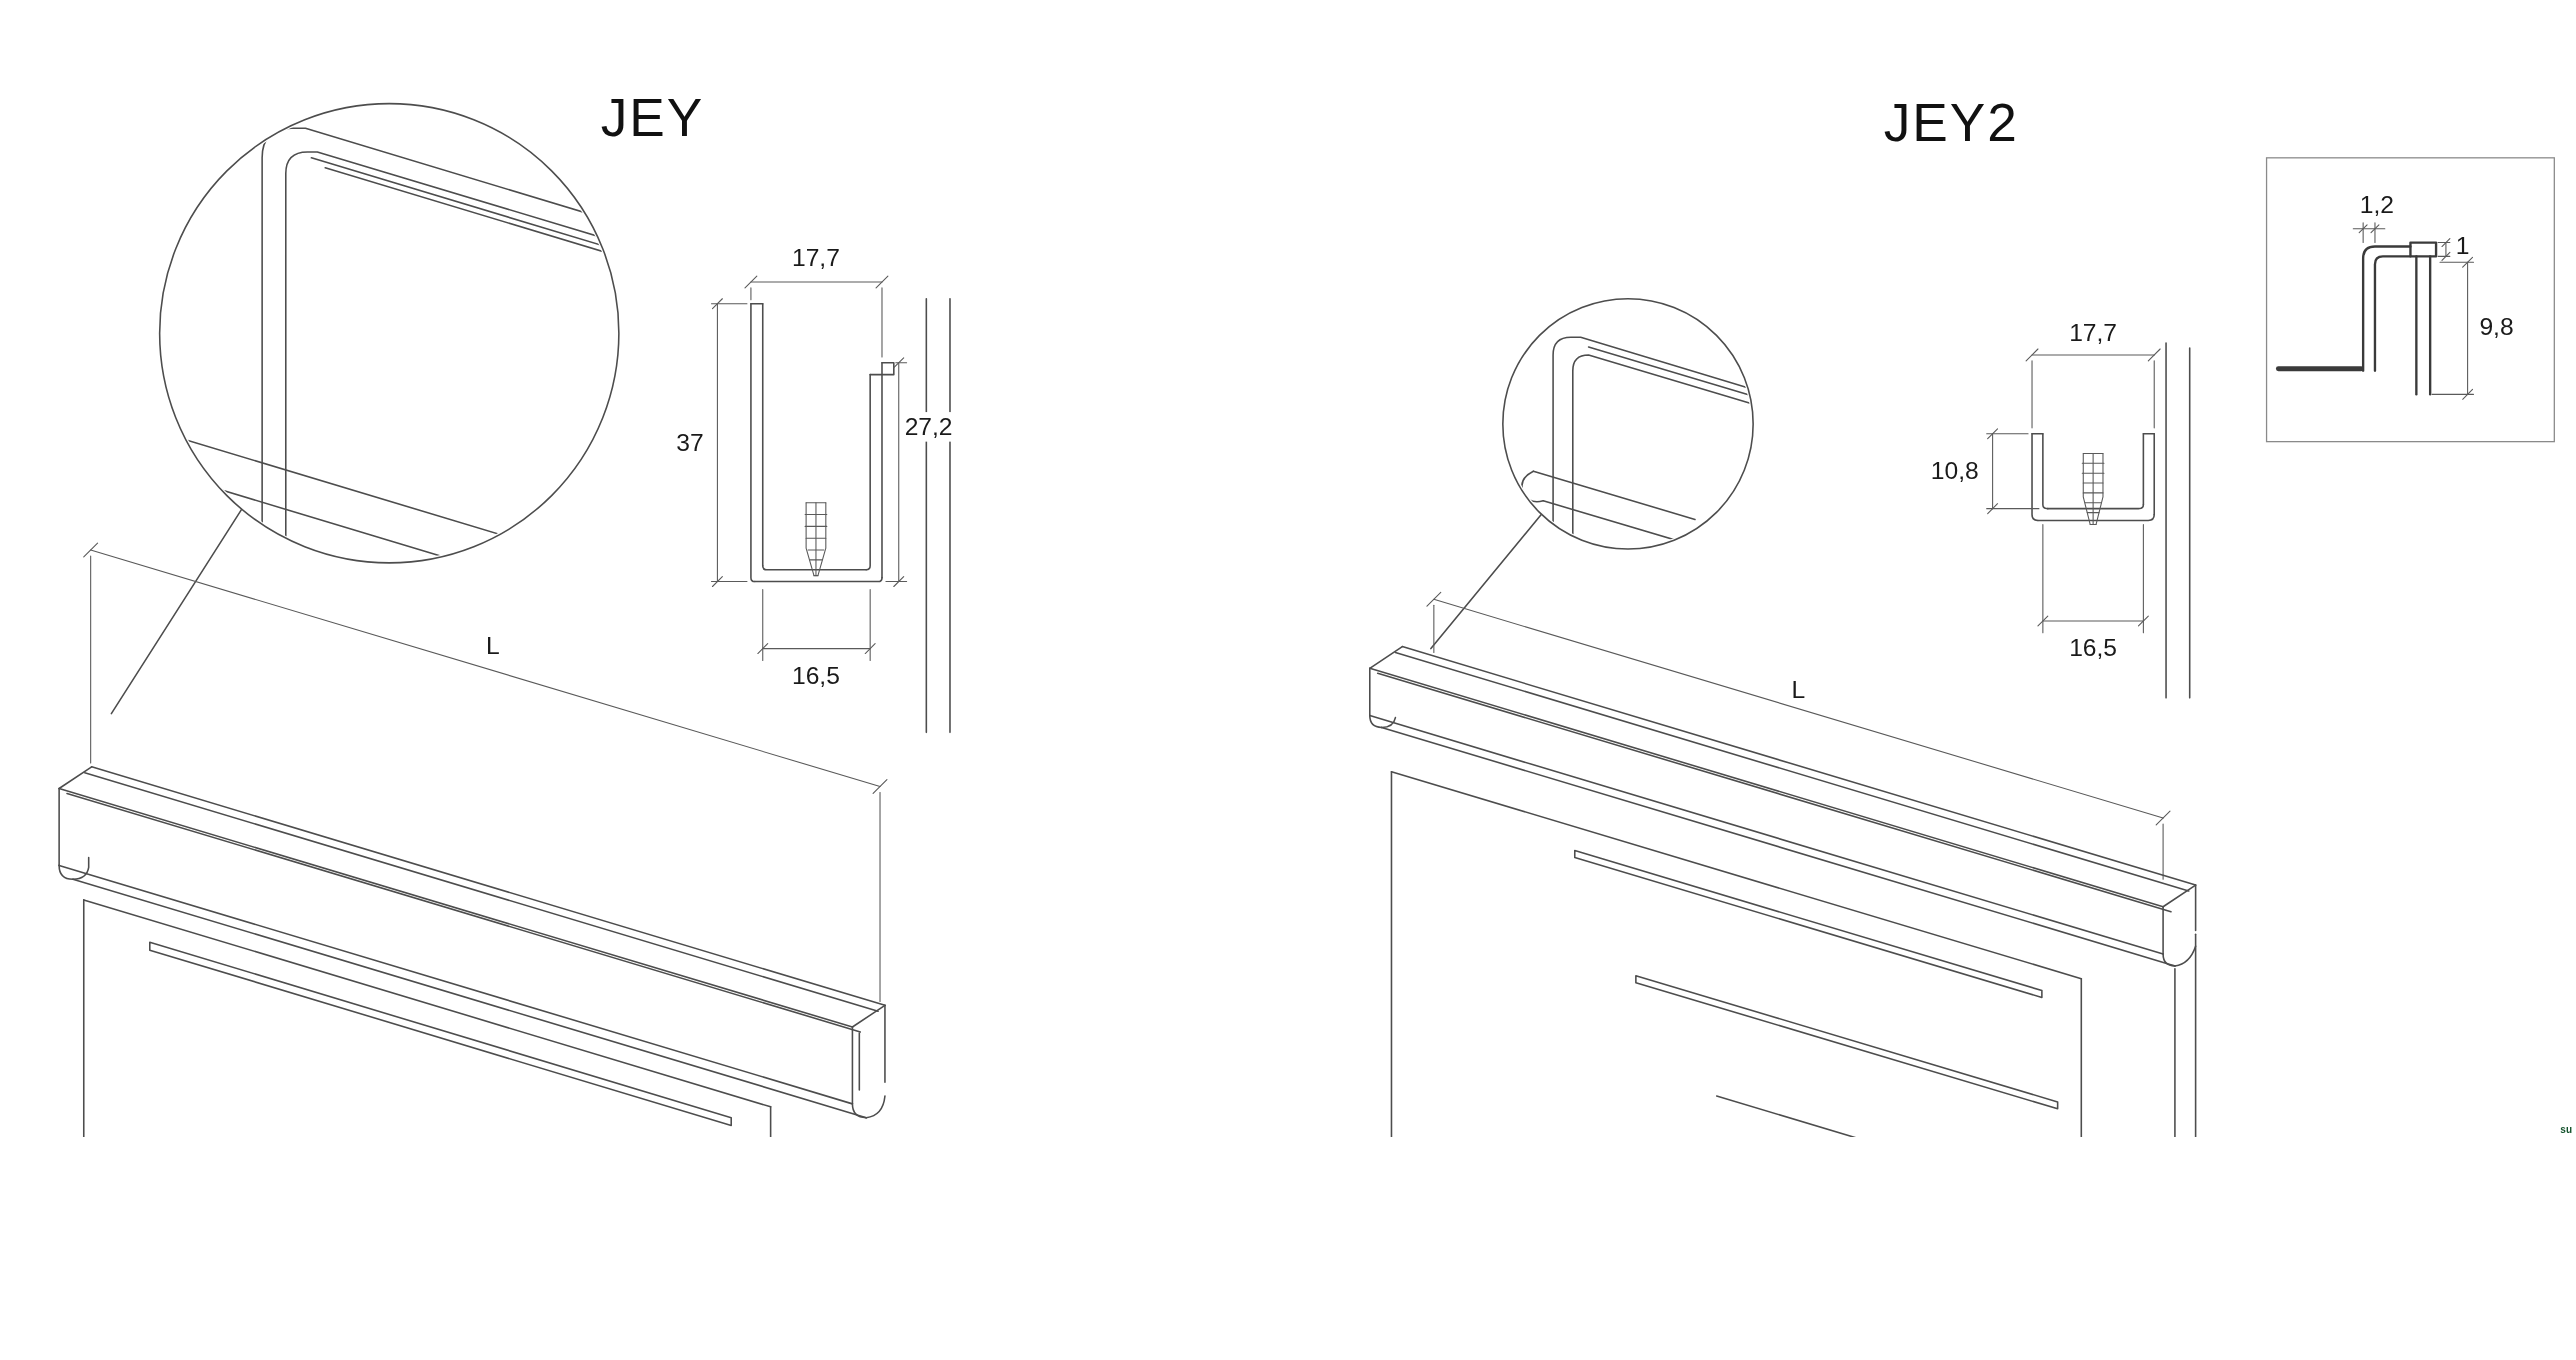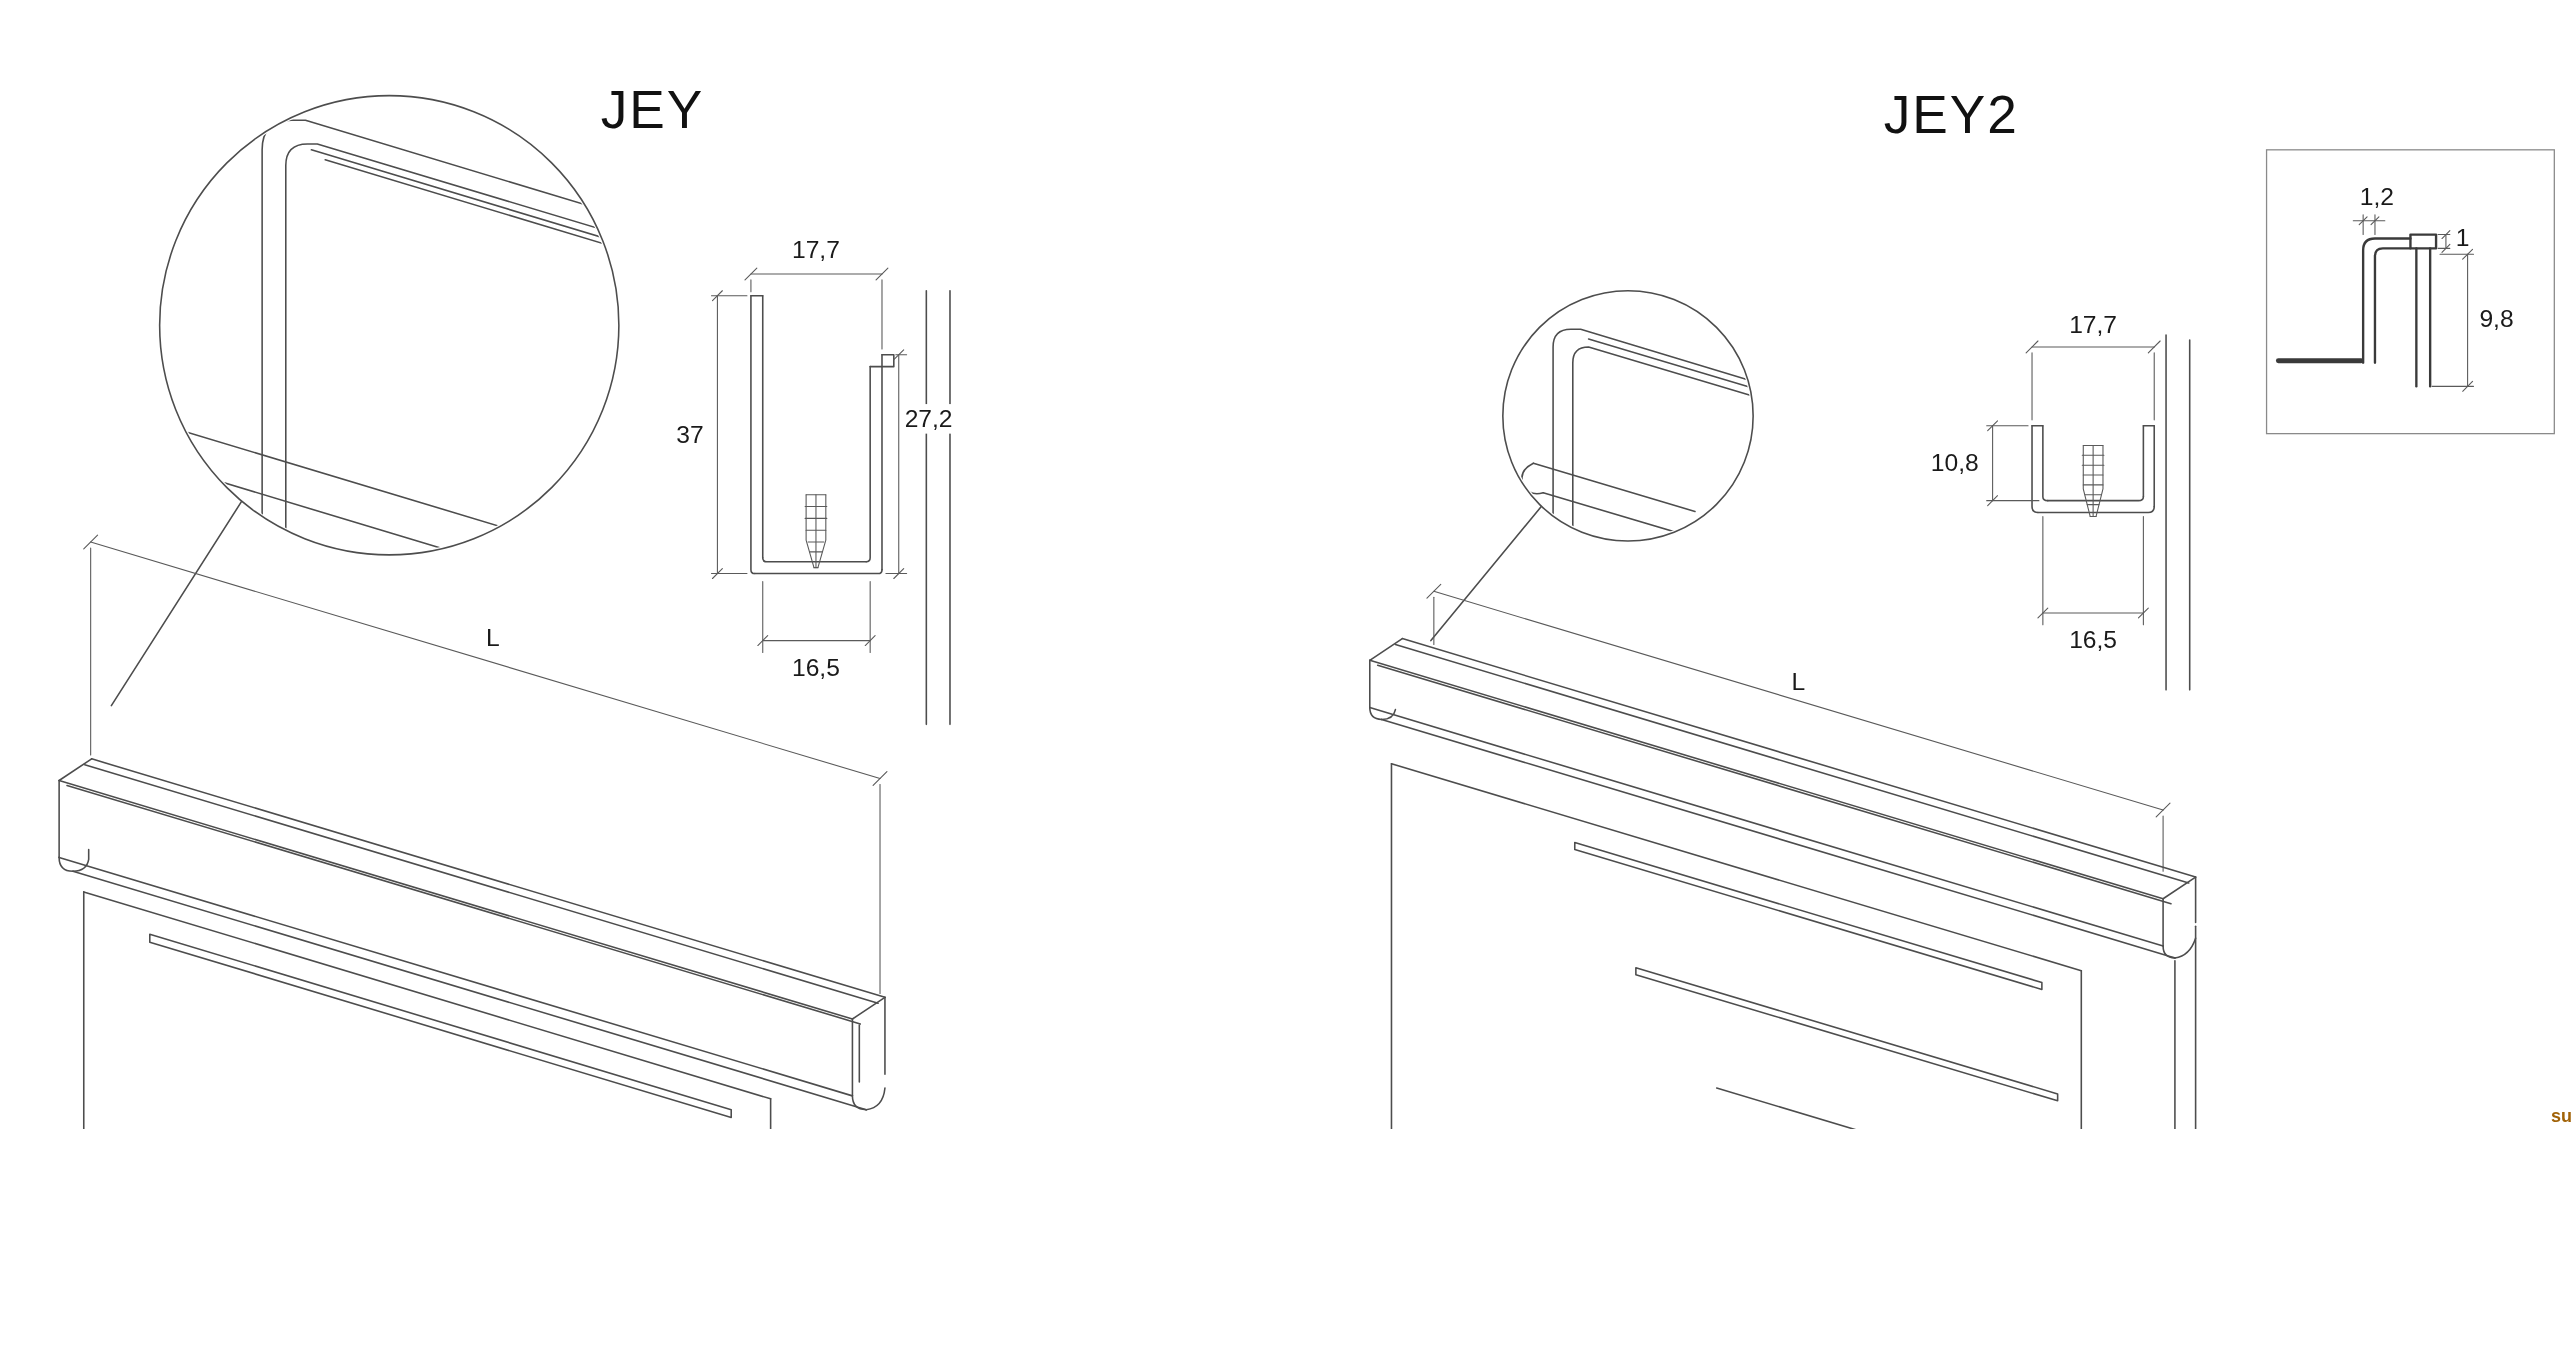--- a/index.html
+++ b/index.html
@@ -1,26 +1,26 @@
 <!DOCTYPE html>
 <html><head>
 <meta charset="utf-8">
 <style>
   html,body{margin:0;padding:0;background:#ffffff;}
   .page{position:relative;width:2576px;height:1129px;background:#ffffff;overflow:hidden;
-        font-family:"Liberation Sans",sans-serif;}
+        font-family:"Liberation Sans",sans-serif;margin-top:8px;}
   svg text{font-family:"Liberation Sans",sans-serif;fill:#1a1a1a;font-size:25px;}
   svg .title{font-size:54px;letter-spacing:2px;fill:#111;}
   .ln{stroke:#4d4d4d;stroke-width:1.6;fill:none;stroke-linecap:round;stroke-linejoin:round;}
   .dim{stroke:#5a5a5a;stroke-width:1.1;fill:none;stroke-linecap:round;stroke-linejoin:round;}
   .dk{stroke:#3a3a3a;stroke-width:2.4;fill:none;stroke-linecap:round;stroke-linejoin:round;}
   .thick{stroke:#3a3a3a;stroke-width:5;fill:none;stroke-linecap:round;}
   .boxln{stroke:#8a8a8a;stroke-width:1.3;fill:none;}
   .mask{fill:#ffffff;stroke:none;}
-  .watermark{position:absolute;right:4px;bottom:2px;font-size:18px;font-weight:bold;color:#a16207;
+  .watermark{position:absolute;right:4px;bottom:2px;font-size:10px;font-weight:bold;color:#14532d;
              font-family:"Liberation Sans",sans-serif;}
 </style>
 </head>
 <body>
 
 <div class="page">
 <svg width="2576" height="1361" viewBox="0 0 2614 1381">
   <defs>
     <clipPath id="clipJey">
           <circle cx="395" cy="330" r="231"></circle>

